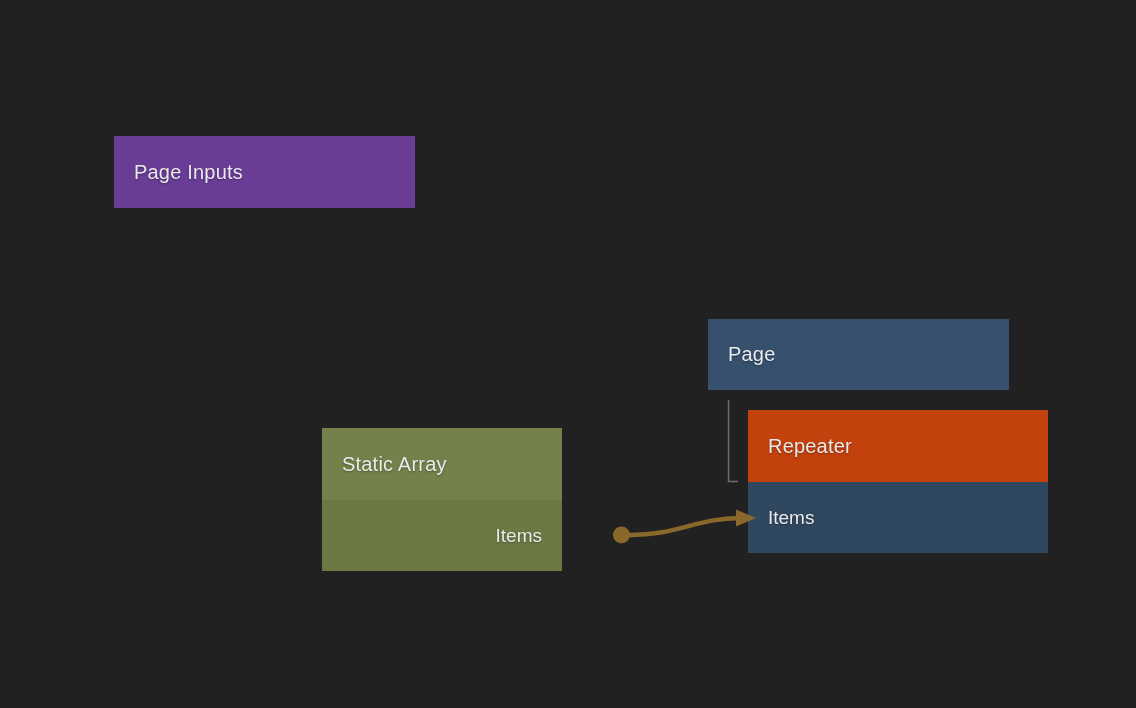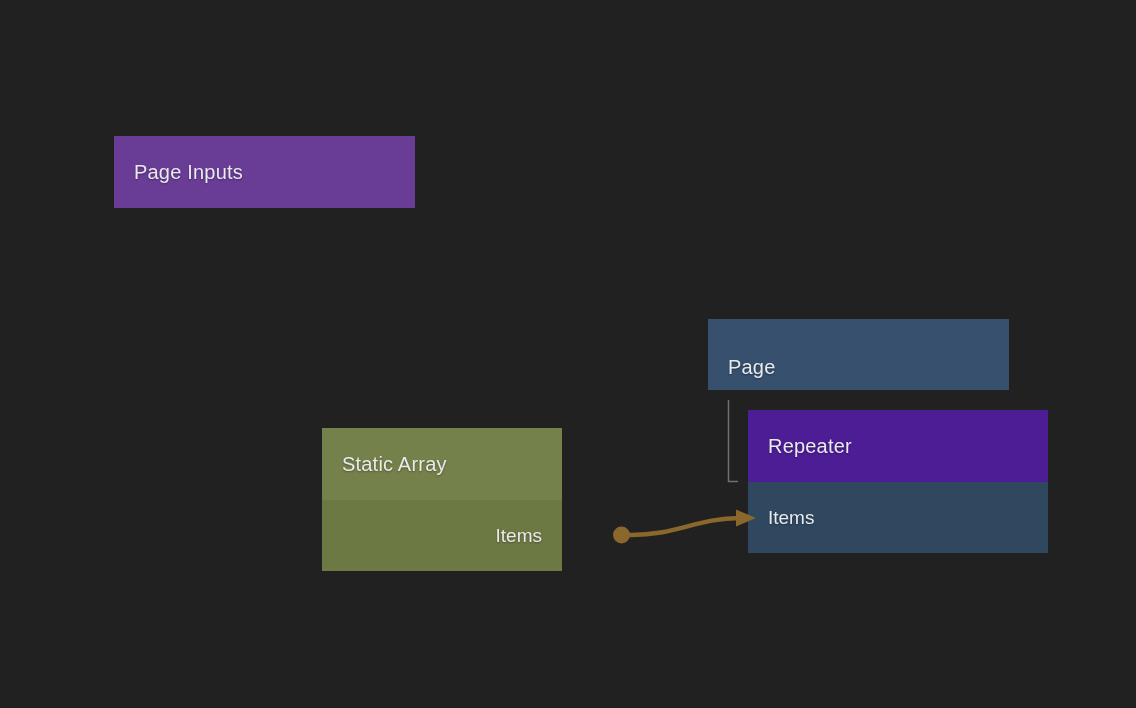--- a/index.html
+++ b/index.html
@@ -34,21 +34,21 @@
     font-size: 19px;
     font-weight: 400;
     padding: 0 20px;
     white-space: nowrap;
     text-shadow: 0 1px 2px rgba(0,0,0,0.35);
   }
   .node-header { height: 72px; }
 
   #node-page-inputs { left: 114px; top: 136px; width: 301px; height: 72px; }
   #node-page        { left: 708px; top: 319px; width: 301px; height: 71px; }
-  #node-page .node-title { line-height: 71px; margin-top: 13px; }
+  #node-page .node-title { line-height: 71px; }
   #node-repeater    { left: 748px; top: 410px; width: 300px; }
   #node-static-array{ left: 322px; top: 428px; width: 240px; }
   #node-static-array .port-row { text-align: right; }
 
   .wire-layer {
     position: absolute;
     left: 0; top: 0;
     width: 1136px;
     height: 708px;
     pointer-events: none;
@@ -62,21 +62,21 @@
 
   <div class="node" id="node-page-inputs" style="background-color: rgb(105, 60, 150);">
     <div class="node-title" style="color: rgb(233, 234, 236);">Page Inputs</div>
   </div>
 
   <div class="node" id="node-page" style="background-color: rgb(54, 80, 110);">
     <div class="node-title" style="color: rgb(233, 234, 236);">Page</div>
   </div>
 
   <div class="node" id="node-repeater">
-    <div class="node-header" style="background-color: #4c1d95;">
+    <div class="node-header" style="background-color: #c2410c;">
       <div class="node-title" style="color: rgb(233, 234, 236);">Repeater</div>
     </div>
     <div class="port-row" style="background-color: rgb(47, 72, 96);">
       <span style="color: rgb(233, 234, 236);">Items</span>
     </div>
   </div>
 
   <div class="node" id="node-static-array">
     <div class="node-header" style="background-color: rgb(117, 129, 74);">
       <div class="node-title" style="color: rgb(233, 234, 236);">Static Array</div>

